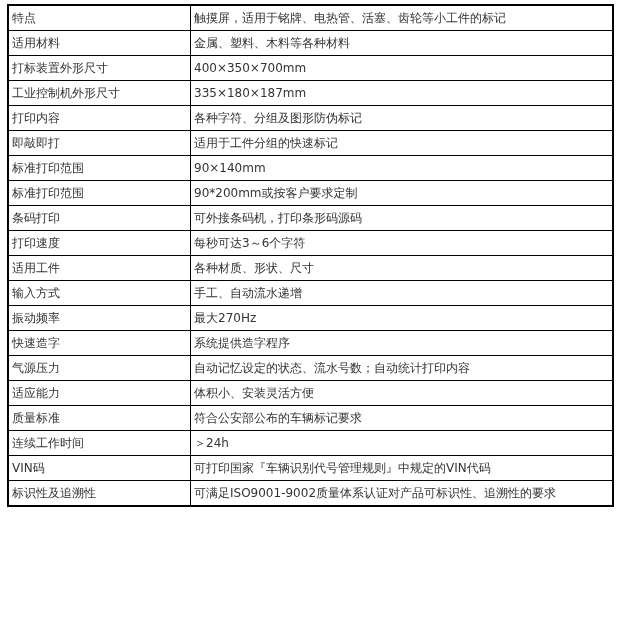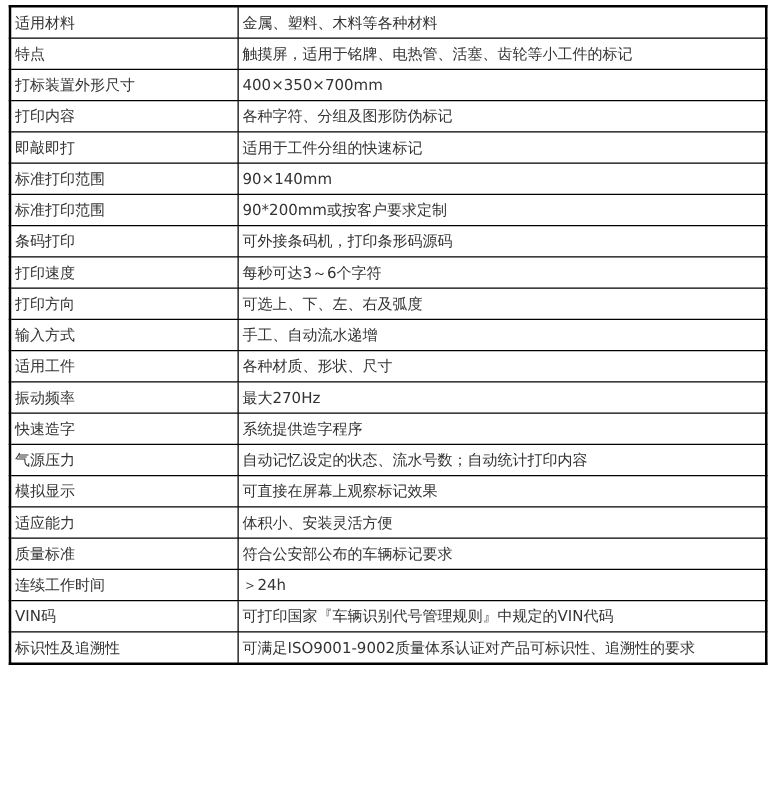--- a/index.html
+++ b/index.html
@@ -44,30 +44,34 @@
     padding-left: 4px;
   }
 </style>
 </head>
 <body>
 
 <div class="page">
   <table class="spec-table">
     <tbody id="spec-body">
         <tr>
+          <td class="label-cell">特点</td>
+          <td class="value-cell">触摸屏，适用于铭牌、电热管、活塞、齿轮等小工件的标记</td>
+        </tr>
+        <tr>
           <td class="label-cell">适用材料</td>
           <td class="value-cell">金属、塑料、木料等各种材料</td>
         </tr>
         <tr>
-          <td class="label-cell">特点</td>
-          <td class="value-cell">触摸屏，适用于铭牌、电热管、活塞、齿轮等小工件的标记</td>
+          <td class="label-cell">打标装置外形尺寸</td>
+          <td class="value-cell">400×350×700mm</td>
         </tr>
         <tr>
-          <td class="label-cell">打标装置外形尺寸</td>
-          <td class="value-cell">400×350×700mm</td>
+          <td class="label-cell">工业控制机外形尺寸</td>
+          <td class="value-cell">335×180×187mm</td>
         </tr>
         <tr>
           <td class="label-cell">打印内容</td>
           <td class="value-cell">各种字符、分组及图形防伪标记</td>
         </tr>
         <tr>
           <td class="label-cell">即敲即打</td>
           <td class="value-cell">适用于工件分组的快速标记</td>
         </tr>
         <tr>
@@ -80,46 +84,38 @@
         </tr>
         <tr>
           <td class="label-cell">条码打印</td>
           <td class="value-cell">可外接条码机，打印条形码源码</td>
         </tr>
         <tr>
           <td class="label-cell">打印速度</td>
           <td class="value-cell">每秒可达3～6个字符</td>
         </tr>
         <tr>
-          <td class="label-cell">打印方向</td>
-          <td class="value-cell">可选上、下、左、右及弧度</td>
+          <td class="label-cell">适用工件</td>
+          <td class="value-cell">各种材质、形状、尺寸</td>
         </tr>
         <tr>
           <td class="label-cell">输入方式</td>
           <td class="value-cell">手工、自动流水递增</td>
-        </tr>
-        <tr>
-          <td class="label-cell">适用工件</td>
-          <td class="value-cell">各种材质、形状、尺寸</td>
         </tr>
         <tr>
           <td class="label-cell">振动频率</td>
           <td class="value-cell">最大270Hz</td>
         </tr>
         <tr>
           <td class="label-cell">快速造字</td>
           <td class="value-cell">系统提供造字程序</td>
         </tr>
         <tr>
           <td class="label-cell">气源压力</td>
           <td class="value-cell">自动记忆设定的状态、流水号数；自动统计打印内容</td>
-        </tr>
-        <tr>
-          <td class="label-cell">模拟显示</td>
-          <td class="value-cell">可直接在屏幕上观察标记效果</td>
         </tr>
         <tr>
           <td class="label-cell">适应能力</td>
           <td class="value-cell">体积小、安装灵活方便</td>
         </tr>
         <tr>
           <td class="label-cell">质量标准</td>
           <td class="value-cell">符合公安部公布的车辆标记要求</td>
         </tr>
         <tr>

